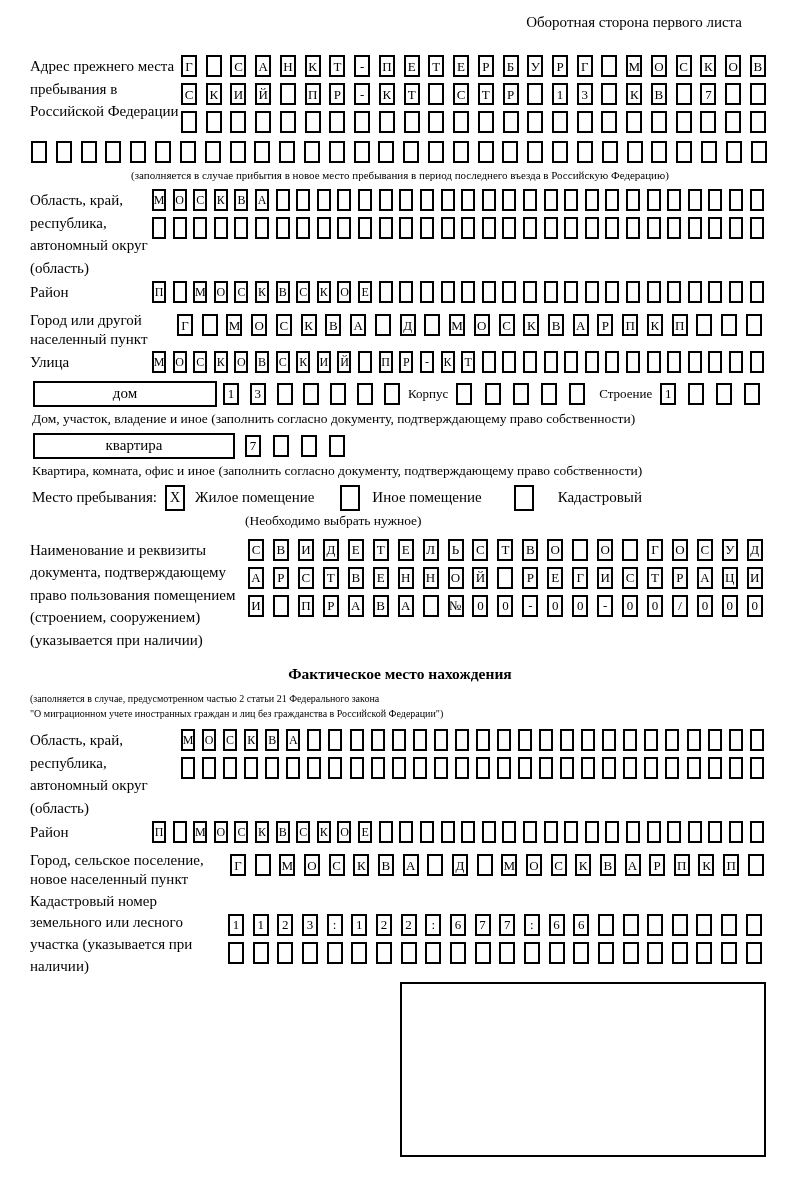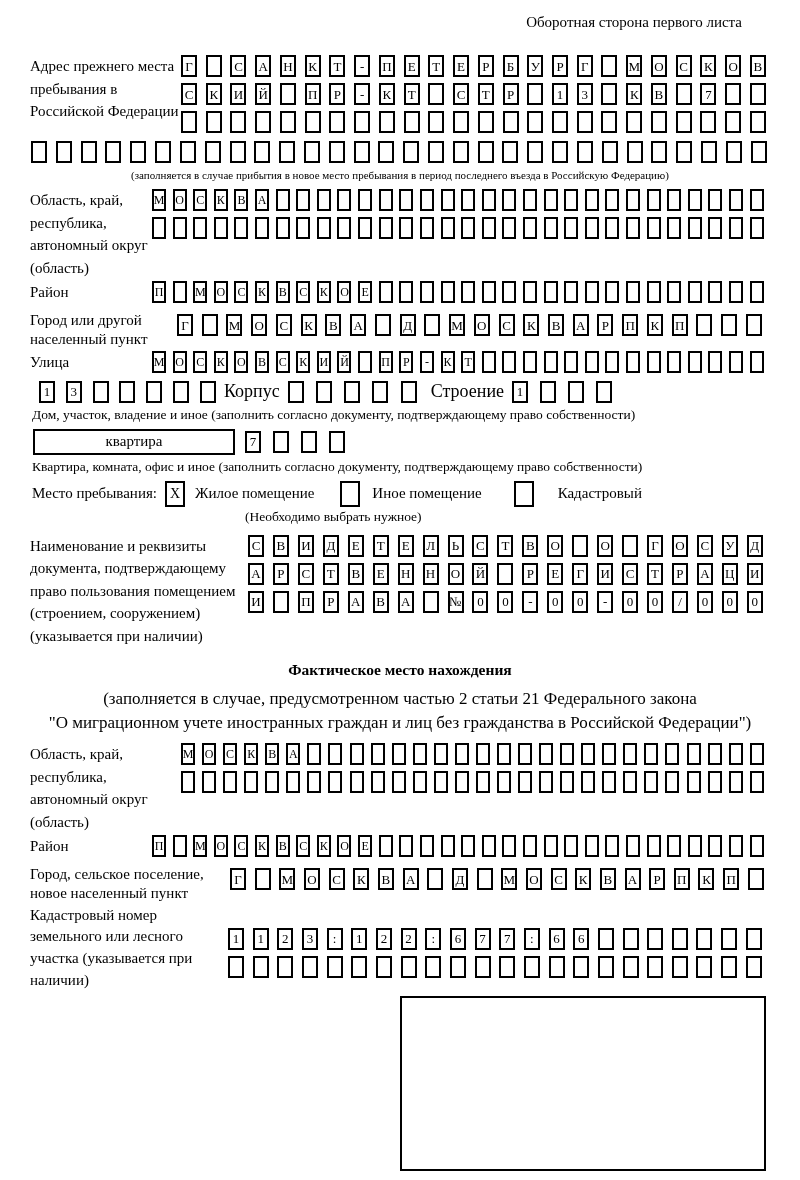--- a/index.html
+++ b/index.html
@@ -32,28 +32,28 @@
   .row-h4{width:100px;}           
   .row-q4{width:100px;}           
   .caption{font-size:11px;text-align:center;margin:2px 0 8px 0;}
   .caption-left{font-size:13.5px;margin:0 0 6px 2px;}
   .sec-title{font-weight:bold;text-align:center;font-size:15.5px;margin:6px 0 10px 0;}
   .widebox{
     box-sizing:border-box;border:2px solid #000;height:26px;
     display:flex;align-items:center;justify-content:center;font-size:15px;background:#fff;
   }
   .houserow{display:flex;align-items:center;margin:2px 0 4px 3px;}
-  .houserow .lbl{margin:0 8px;font-size:18px;}
+  .houserow .lbl{margin:0 8px;font-size:13px;}
   .stayrow{display:flex;align-items:center;margin:6px 0 2px 2px;}
   .checkbox{
     box-sizing:border-box;width:20px;height:26px;border:2px solid #000;
     display:flex;align-items:center;justify-content:center;font-size:14px;background:#fff;
   }
   .hint{font-size:13.5px;margin:2px 0 10px 215px;}
-  .center-note{font-size:17px;text-align:center;margin:0 0 4px 0;}
+  .center-note{font-size:10px;margin:0 0 4px 0;}
   .stamp-box{
     box-sizing:border-box;border:2px solid #000;width:366px;height:175px;
     margin:4px 0 6px 370px;background:#fff;
   }
   .mt22{margin-top:23px;}
 </style>
 </head>
 <body>
 
 <div class="page">
@@ -344,20 +344,21 @@
         <span class="cell"></span>
         <span class="cell"></span>
         <span class="cell"></span>
         <span class="cell"></span>
         <span class="cell"></span>
         <span class="cell"></span>
       </div>
   </div>
 
   <div class="houserow">
+    <div class="widebox" style="width:184px;">дом</div>
     <div class="cellrow row-h7" style="margin:0 0 0 6px;">
         <span class="cell">1</span>
         <span class="cell">3</span>
         <span class="cell"></span>
         <span class="cell"></span>
         <span class="cell"></span>
         <span class="cell"></span>
         <span class="cell"></span>
       </div>
     <div class="lbl">Корпус</div>

